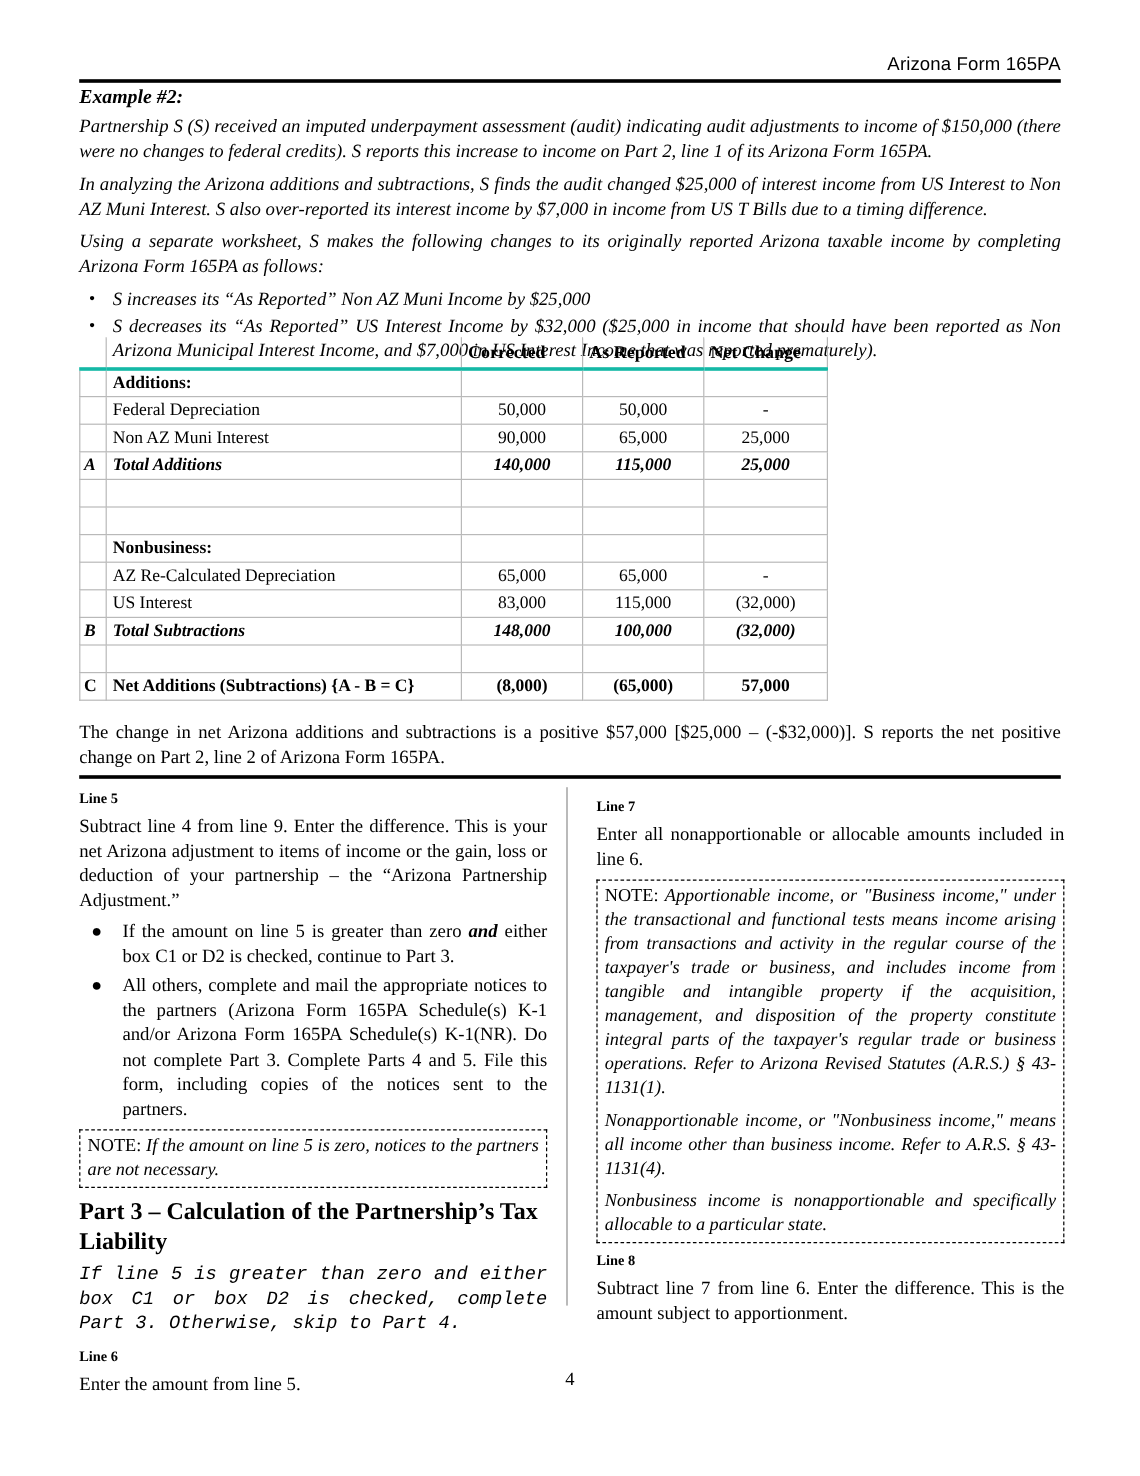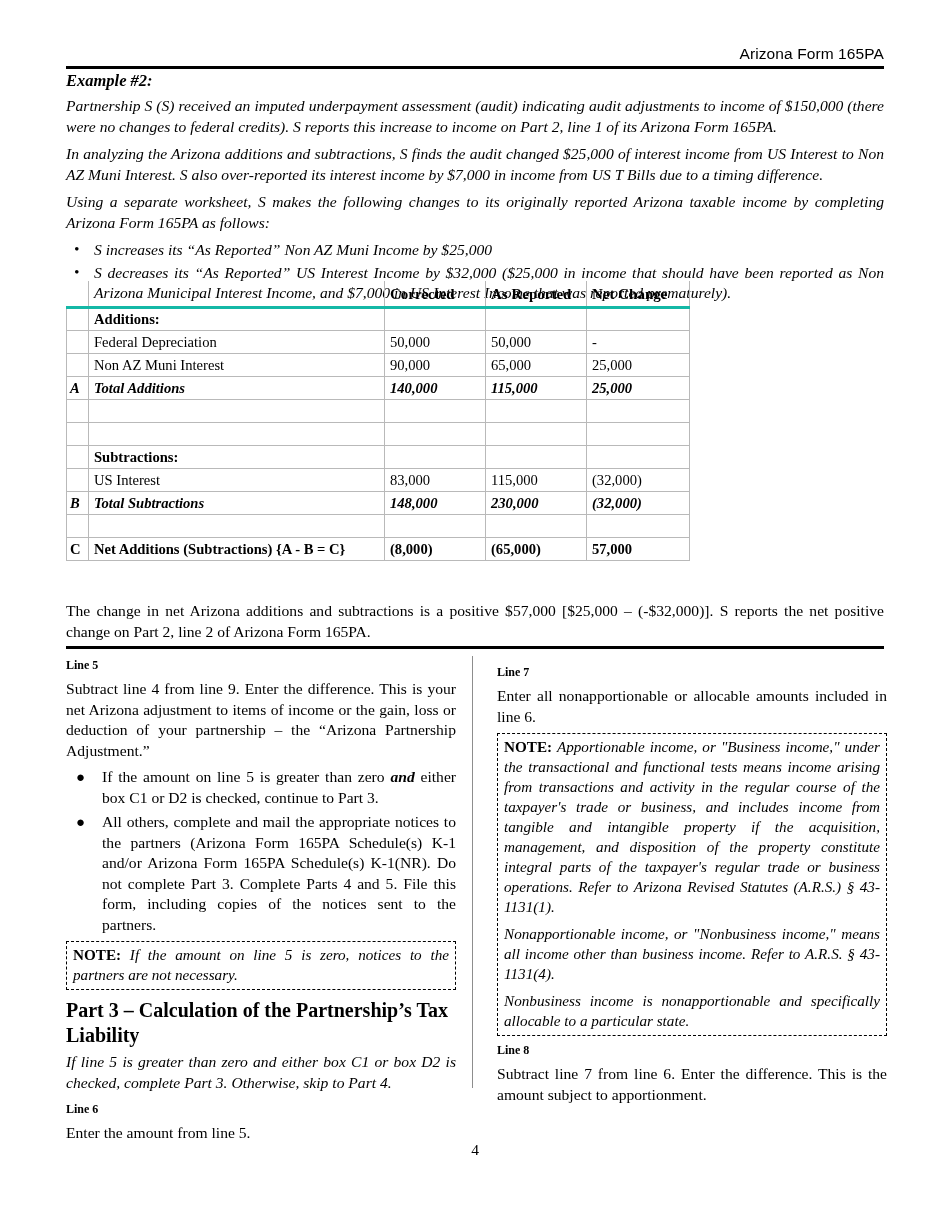--- a/index.html
+++ b/index.html
@@ -130,21 +130,21 @@
     padding-left: 3px;
     padding-right: 2px;
   }
   .ws td.code-b {
     font-weight: bold;
     font-style: normal;
     text-align: left;
     padding-left: 3px;
     padding-right: 2px;
   }
-  .ws td.num { text-align: left; }
+  .ws td.num { text-align: center; }
   .ws td.sect { font-weight: bold; }
   .ws tr.total td { font-weight: bold; font-style: italic; }
   .ws tr.netrow td { font-weight: bold; }
   .ws tr.empty td { height: 23px; }
 
   
   .post-para {
     position: absolute;
     left: 66px;
     top: 601px;
@@ -202,20 +202,21 @@
     line-height: 20.5px;
     text-align: justify;
     margin: 0 0 6px 0;
   }
   .body-i {
     font-size: 15.6px;
     line-height: 20.5px;
     text-align: justify;
     font-style: italic;
     margin: 0 0 6px 0;
+    font-family: Liberation Mono, monospace;
   }
   ul.col-bullets {
     margin: 6px 0 6px 0;
     padding: 0;
     list-style: none;
   }
   ul.col-bullets li {
     position: relative;
     padding-left: 36px;
     font-size: 15.6px;
@@ -237,21 +238,21 @@
   }
   .note-box p {
     margin: 0 0 7px 0;
     font-size: 15.2px;
     line-height: 20px;
     text-align: justify;
     font-style: italic;
   }
   .note-box p:last-child { margin-bottom: 0; }
   .note-box .note-lbl {
-    font-weight: bold;
+    font-weight: normal;
     font-style: normal;
   }
   .bold-in { font-weight: bold; font-style: italic; }
 
   
   .page-num {
     position: absolute;
     left: 0;
     top: 1140px;
     width: 950px;
@@ -334,37 +335,44 @@
         </tr>
         <tr class="empty">
           <td class="code"></td>
           <td></td>
           <td class="num"></td>
           <td class="num"></td>
           <td class="num"></td>
         </tr>
         <tr>
           <td class="code"></td>
-          <td class="sect">Subtractions:</td>
-          <td class="num"></td>
-          <td class="num"></td>
-          <td class="num"></td>
+          <td class="sect">Nonbusiness:</td>
+          <td class="num"></td>
+          <td class="num"></td>
+          <td class="num"></td>
+        </tr>
+        <tr>
+          <td class="code"></td>
+          <td>AZ Re-Calculated Depreciation</td>
+          <td class="num">65,000</td>
+          <td class="num">65,000</td>
+          <td class="num">-</td>
         </tr>
         <tr>
           <td class="code"></td>
           <td>US Interest</td>
           <td class="num">83,000</td>
           <td class="num">115,000</td>
           <td class="num">(32,000)</td>
         </tr>
         <tr class="total">
           <td class="code">B</td>
           <td>Total Subtractions</td>
           <td class="num">148,000</td>
-          <td class="num">230,000</td>
+          <td class="num">100,000</td>
           <td class="num">(32,000)</td>
         </tr>
         <tr class="empty">
           <td class="code"></td>
           <td></td>
           <td class="num"></td>
           <td class="num"></td>
           <td class="num"></td>
         </tr>
         <tr class="netrow">

